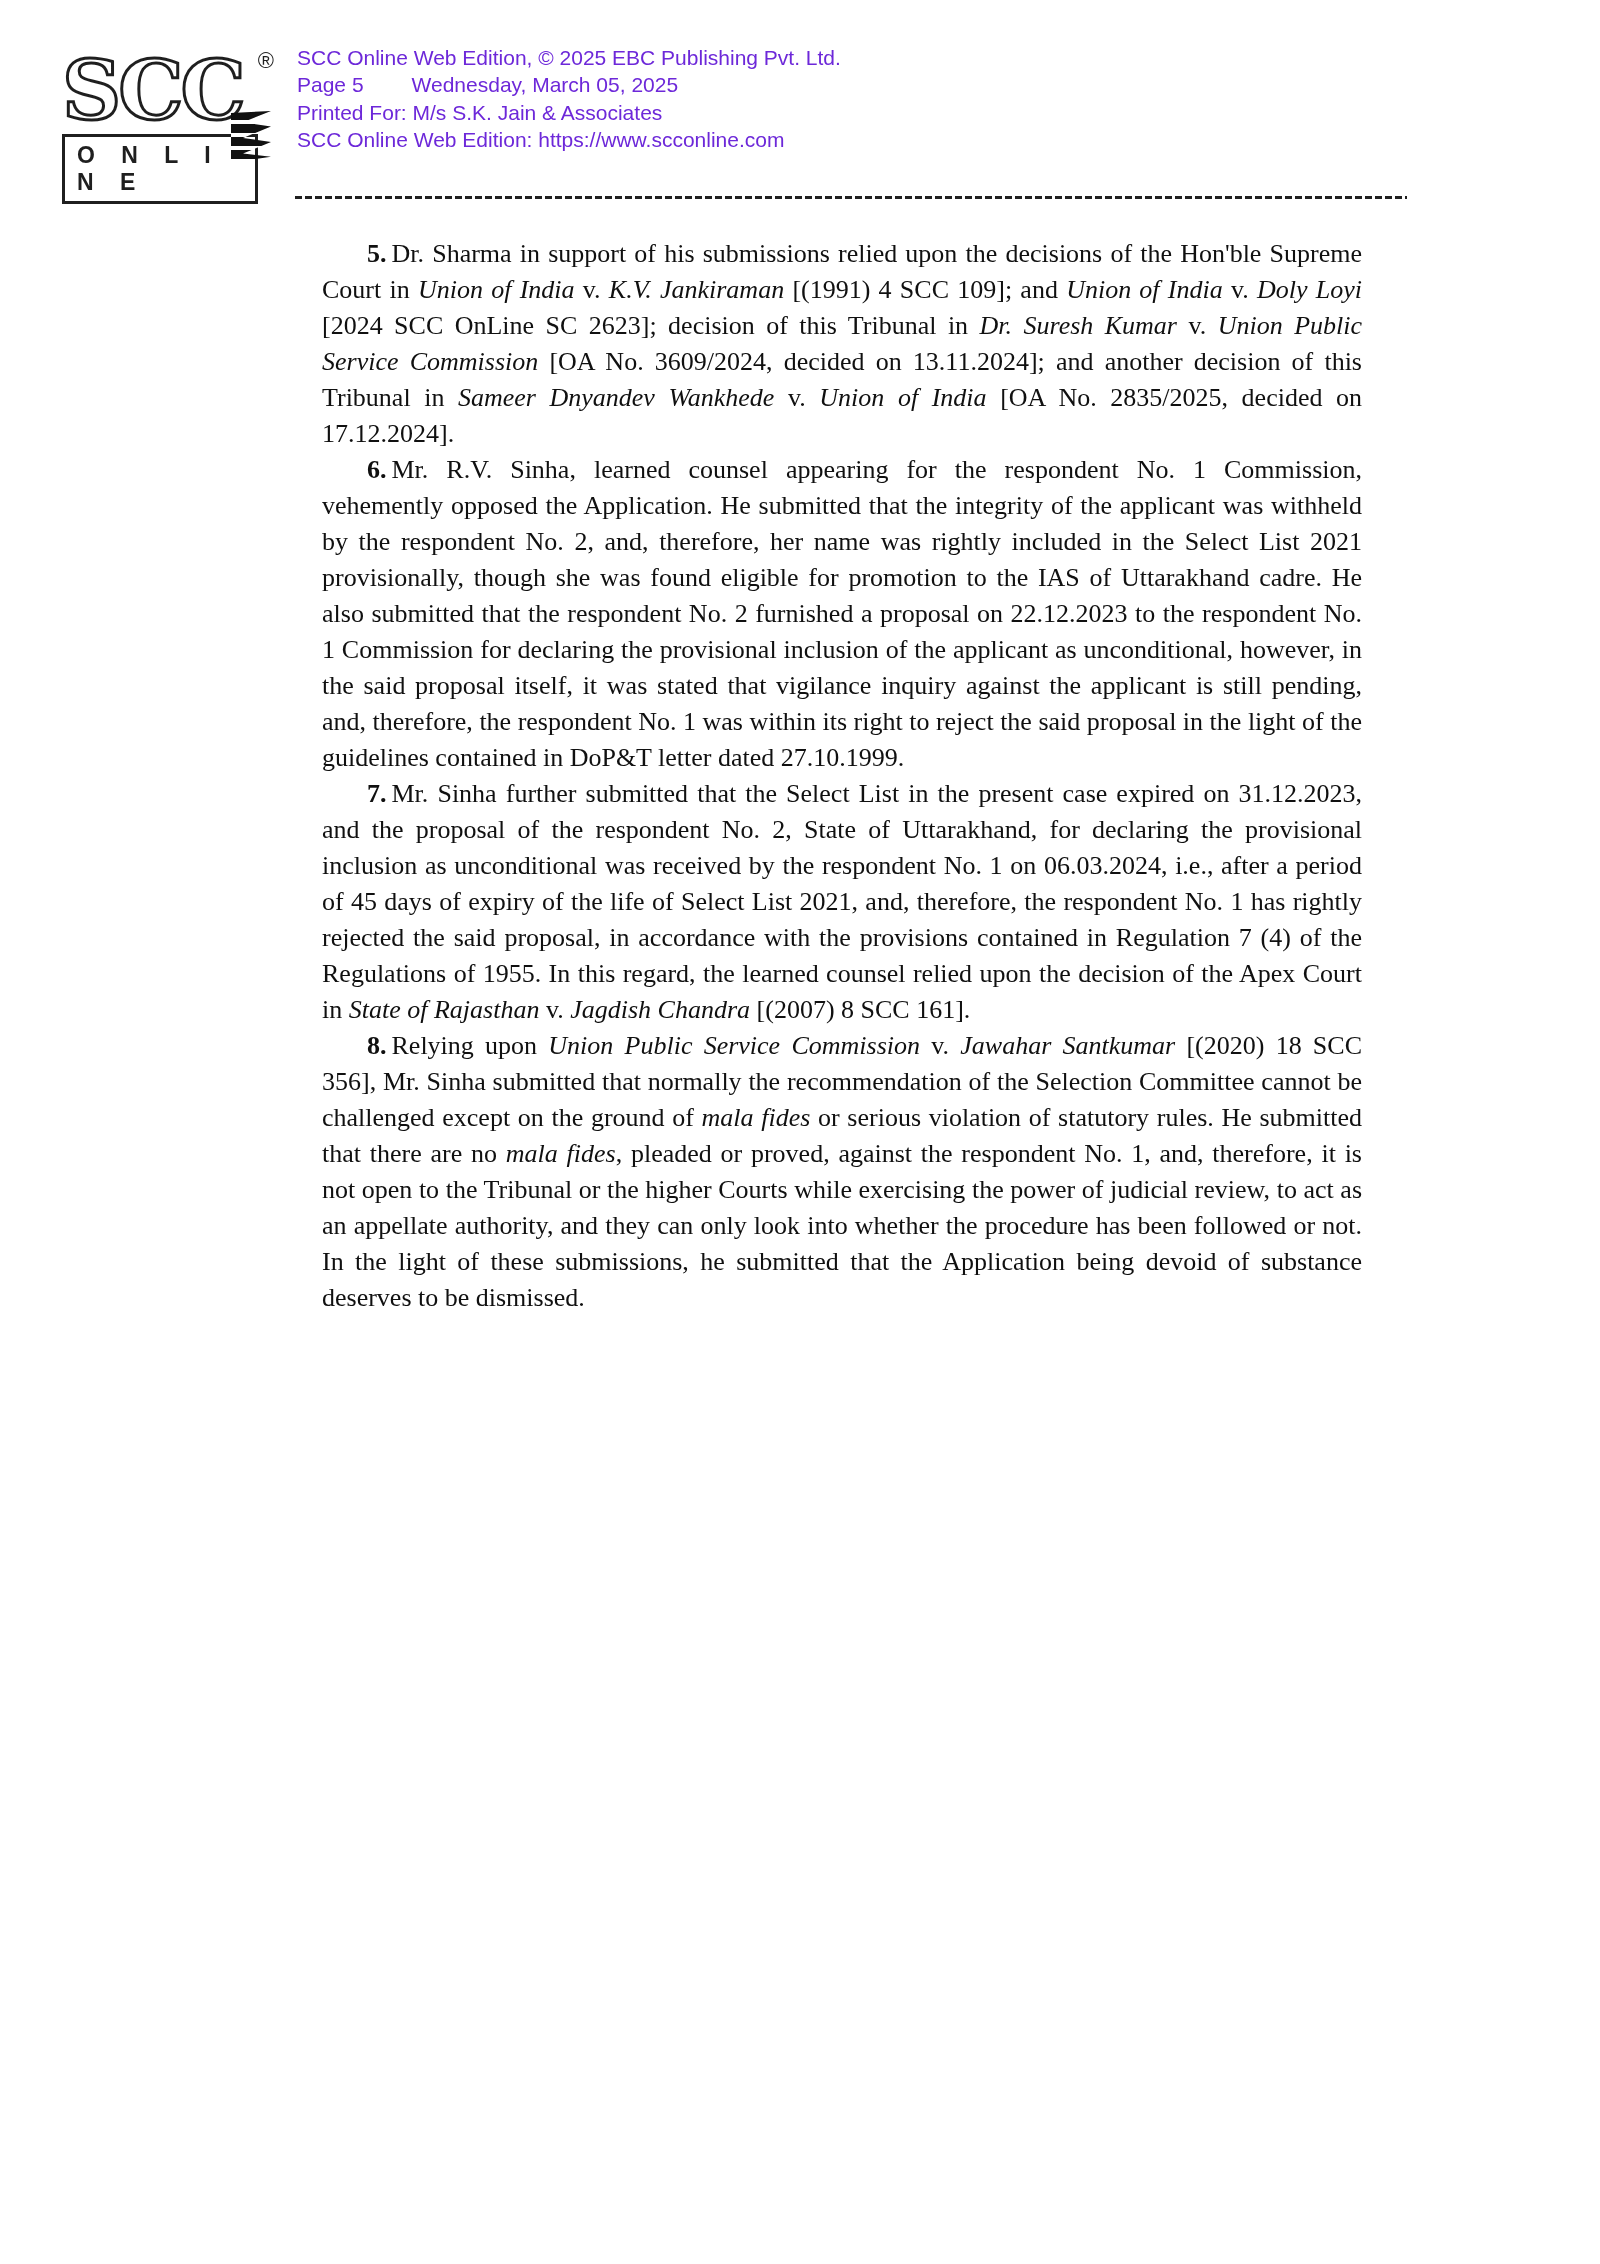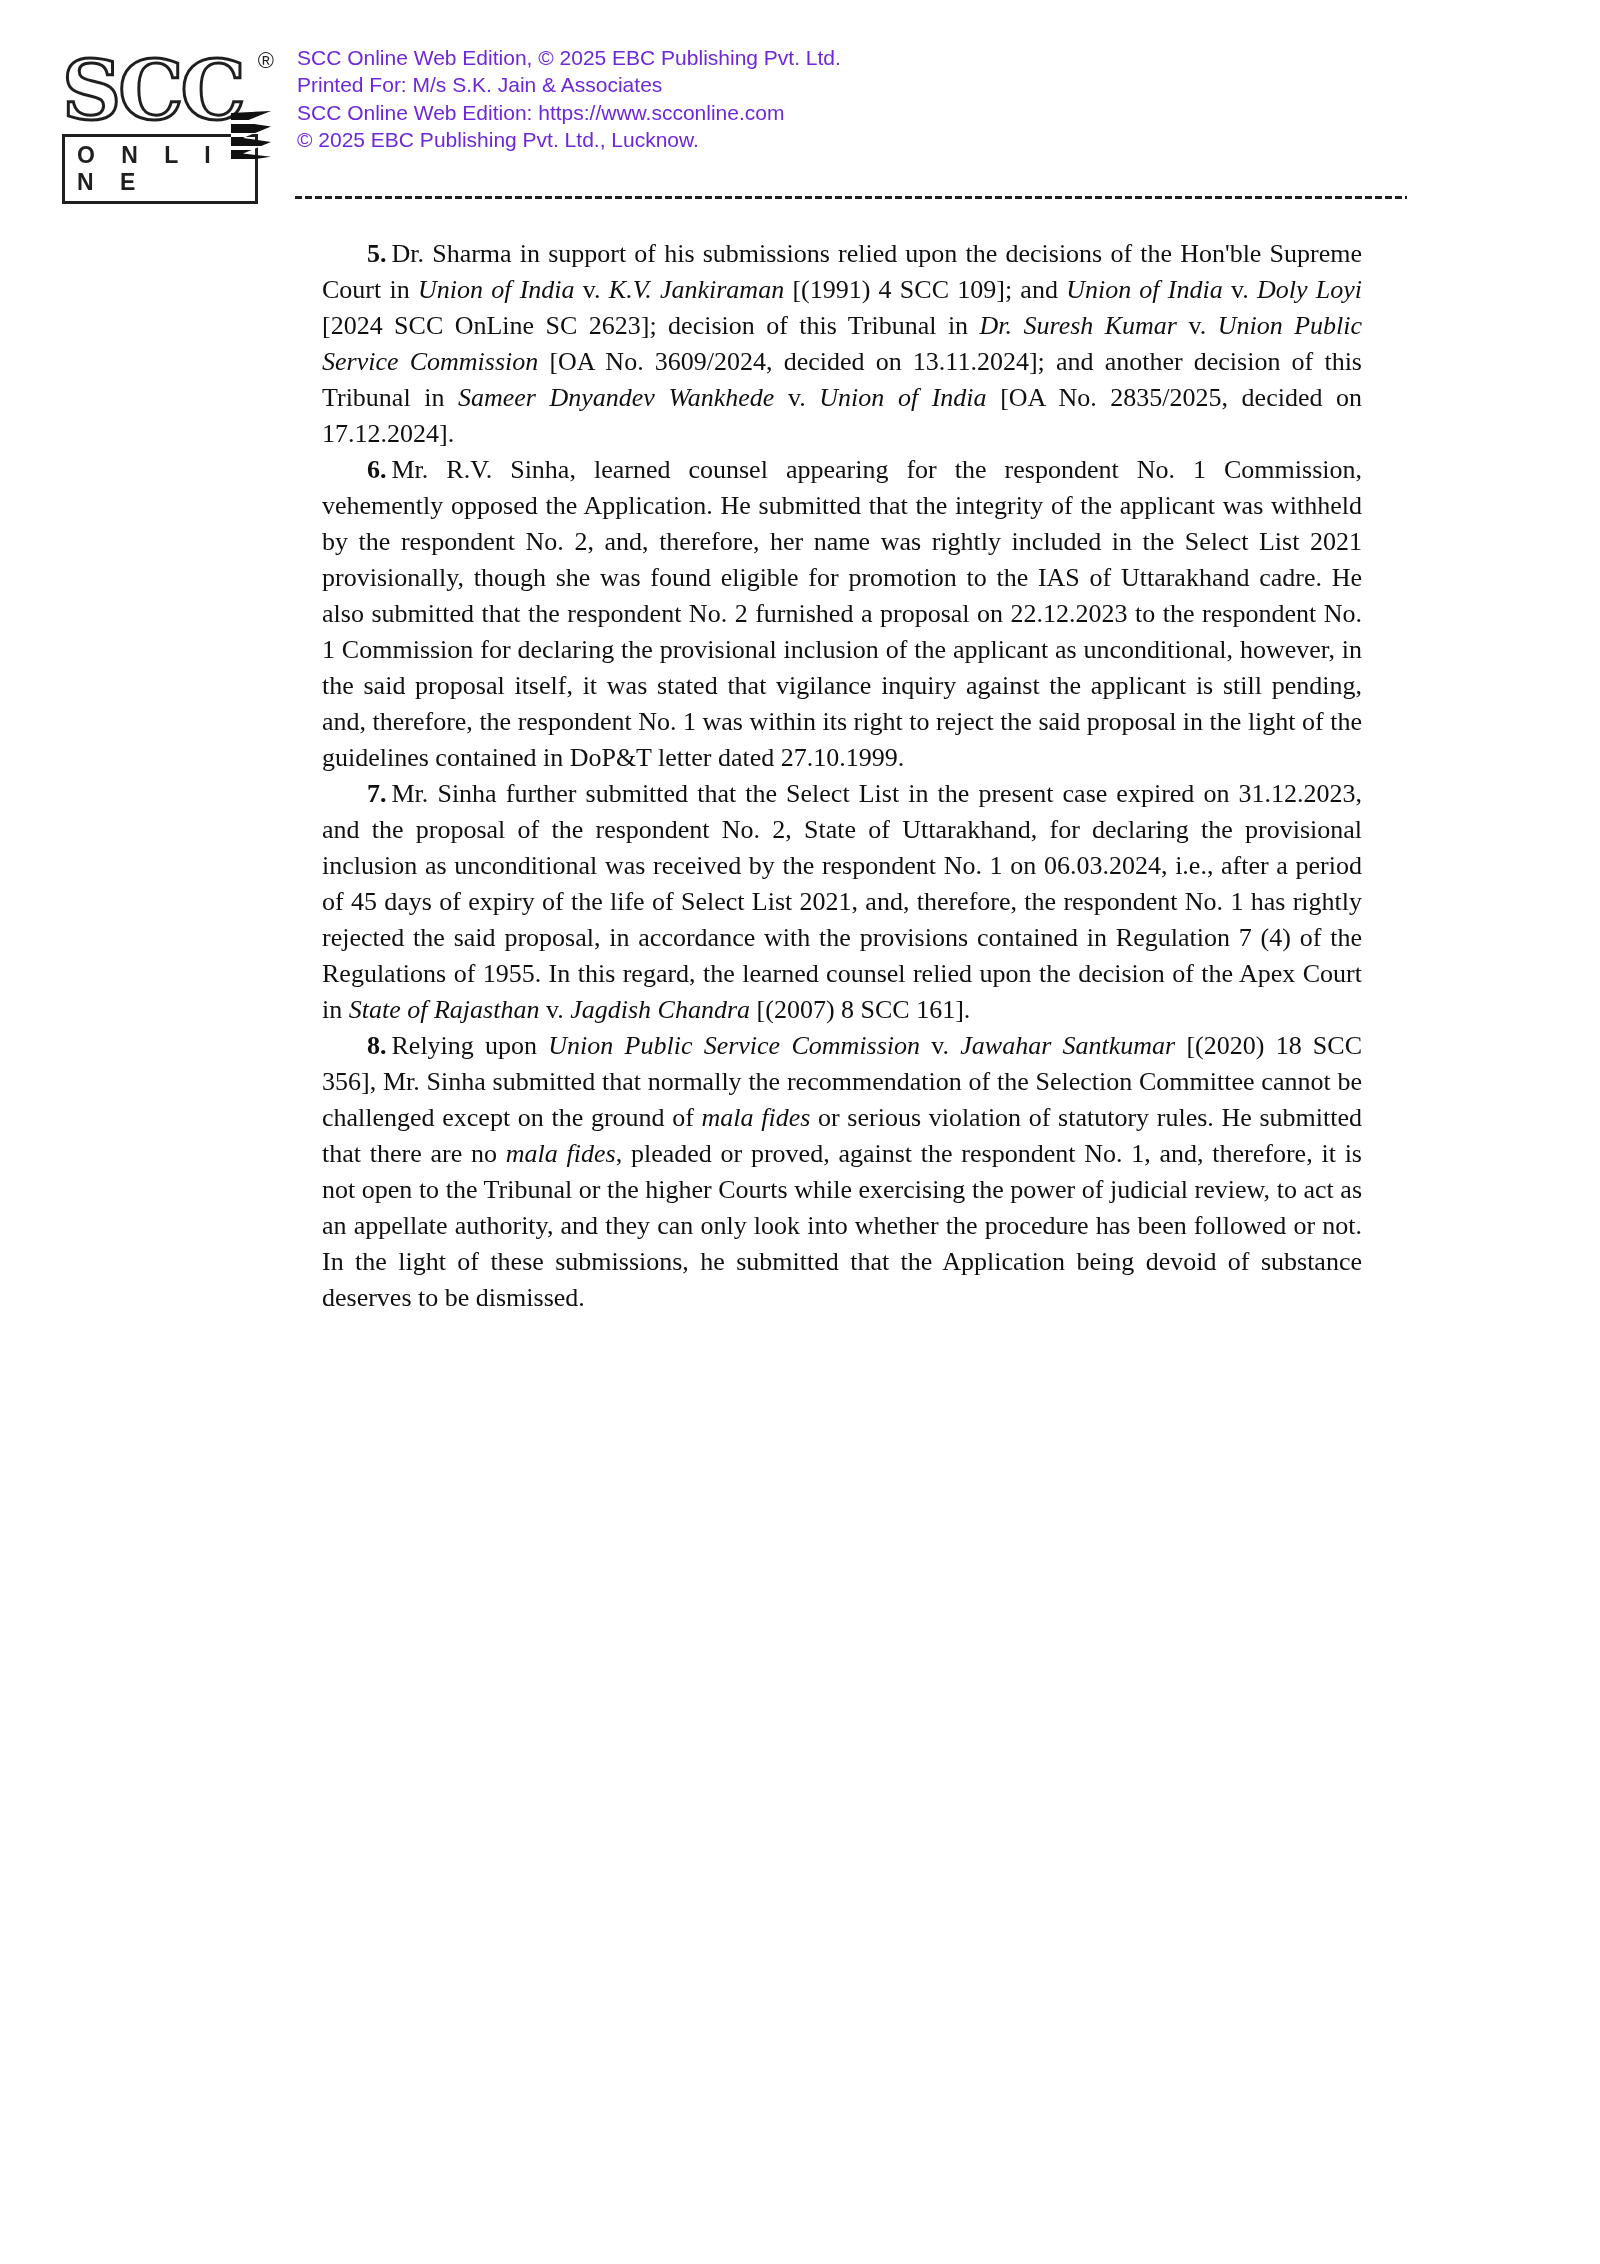--- a/index.html
+++ b/index.html
@@ -100,23 +100,23 @@
         <span class="logo-reg">®</span>
       </div>
       <div class="logo-online-box">
         <span>O N L I N E</span>
         <span class="logo-flag"></span>
       </div>
     </div>
 
     <div class="header-lines">
       <div>SCC Online Web Edition, © 2025 EBC Publishing Pvt. Ltd.</div>
+      <div><span>Page 5</span><span class="tab-gap"></span><span>Wednesday, March 05, 2025</span></div>
       <div>Printed For: M/s S.K. Jain &amp; Associates</div>
       <div>SCC Online Web Edition: https://www.scconline.com</div>
-      <div>© 2025 EBC Publishing Pvt. Ltd., Lucknow.</div>
     </div>
   </header>
 
   <div class="separator"></div>
 
   <main class="doc-body">
       <p class="para"><b>5.</b><span>Dr. Sharma in support of his submissions relied upon the decisions of the Hon'ble Supreme Court in </span><i>Union of India</i><span> v. </span><i>K.V. Jankiraman</i><span> [(1991) 4 SCC 109]; and </span><i>Union of India</i><span> v. </span><i>Doly Loyi</i><span> [2024 SCC OnLine SC 2623]; decision of this Tribunal in </span><i>Dr. Suresh Kumar</i><span> v. </span><i>Union Public Service Commission</i><span> [OA No. 3609/2024, decided on 13.11.2024]; and another decision of this Tribunal in </span><i>Sameer Dnyandev Wankhede</i><span> v. </span><i>Union of India</i><span> [OA No. 2835/2025, decided on 17.12.2024].</span></p>
       <p class="para"><b>6.</b><span>Mr. R.V. Sinha, learned counsel appearing for the respondent No. 1 Commission, vehemently opposed the Application. He submitted that the integrity of the applicant was withheld by the respondent No. 2, and, therefore, her name was rightly included in the Select List 2021 provisionally, though she was found eligible for promotion to the IAS of Uttarakhand cadre. He also submitted that the respondent No. 2 furnished a proposal on 22.12.2023 to the respondent No. 1 Commission for declaring the provisional inclusion of the applicant as unconditional, however, in the said proposal itself, it was stated that vigilance inquiry against the applicant is still pending, and, therefore, the respondent No. 1 was within its right to reject the said proposal in the light of the guidelines contained in DoP&amp;T letter dated 27.10.1999.</span></p>
       <p class="para"><b>7.</b><span>Mr. Sinha further submitted that the Select List in the present case expired on 31.12.2023, and the proposal of the respondent No. 2, State of Uttarakhand, for declaring the provisional inclusion as unconditional was received by the respondent No. 1 on 06.03.2024, i.e., after a period of 45 days of expiry of the life of Select List 2021, and, therefore, the respondent No. 1 has rightly rejected the said proposal, in accordance with the provisions contained in Regulation 7 (4) of the Regulations of 1955. In this regard, the learned counsel relied upon the decision of the Apex Court in </span><i>State of Rajasthan</i><span> v. </span><i>Jagdish Chandra</i><span> [(2007) 8 SCC 161].</span></p>
       <p class="para"><b>8.</b><span>Relying upon </span><i>Union Public Service Commission</i><span> v. </span><i>Jawahar Santkumar</i><span> [(2020) 18 SCC 356], Mr. Sinha submitted that normally the recommendation of the Selection Committee cannot be challenged except on the ground of </span><i>mala fides</i><span> or serious violation of statutory rules. He submitted that there are no </span><i>mala fides</i><span>, pleaded or proved, against the respondent No. 1, and, therefore, it is not open to the Tribunal or the higher Courts while exercising the power of judicial review, to act as an appellate authority, and they can only look into whether the procedure has been followed or not. In the light of these submissions, he submitted that the Application being devoid of substance deserves to be dismissed.</span></p>

